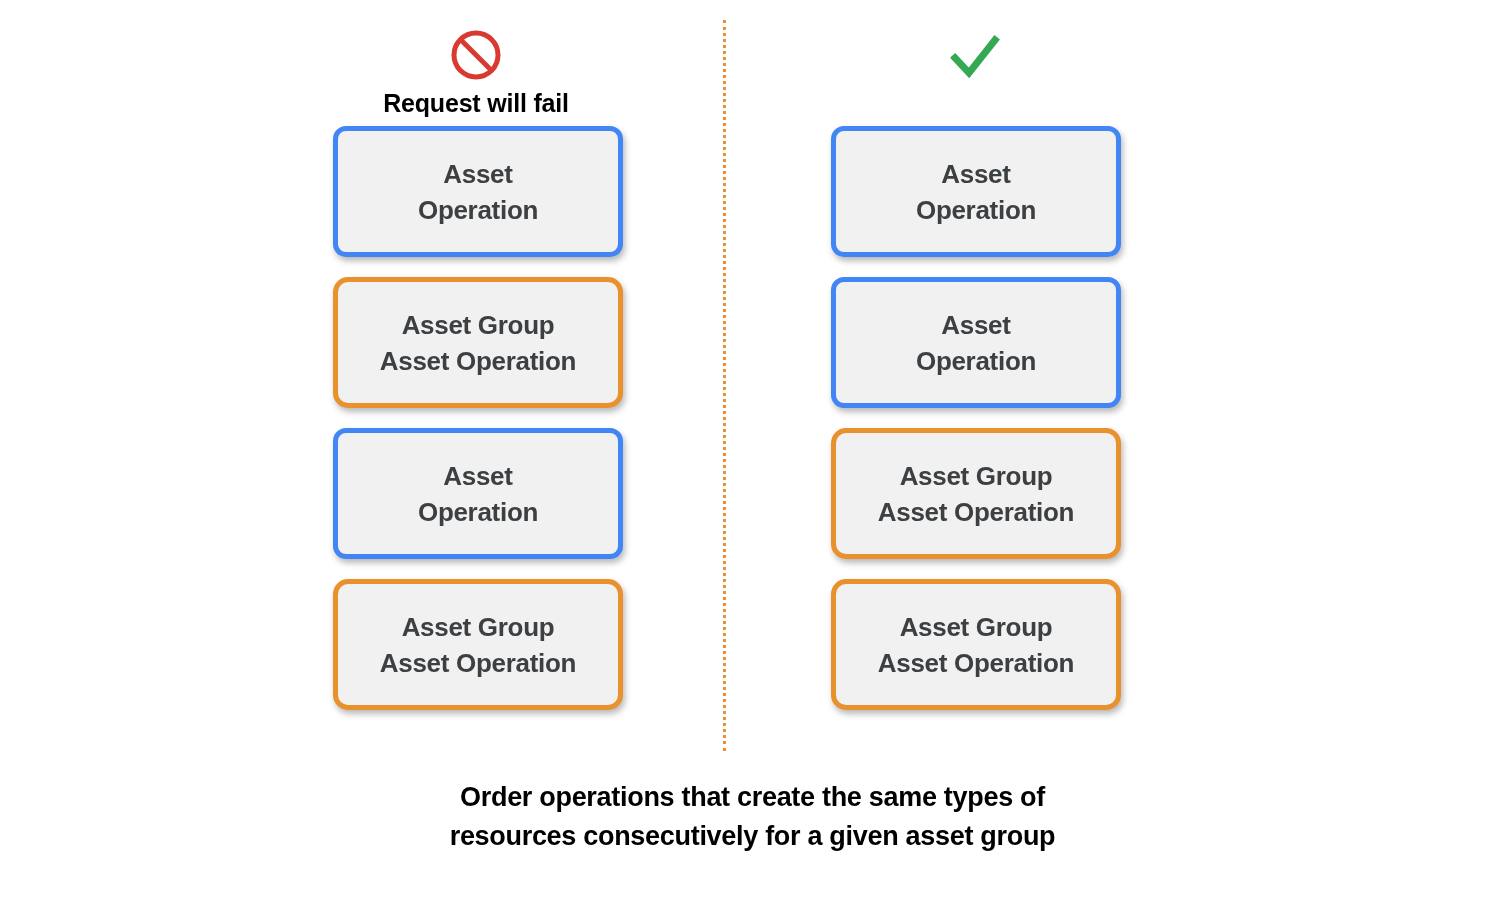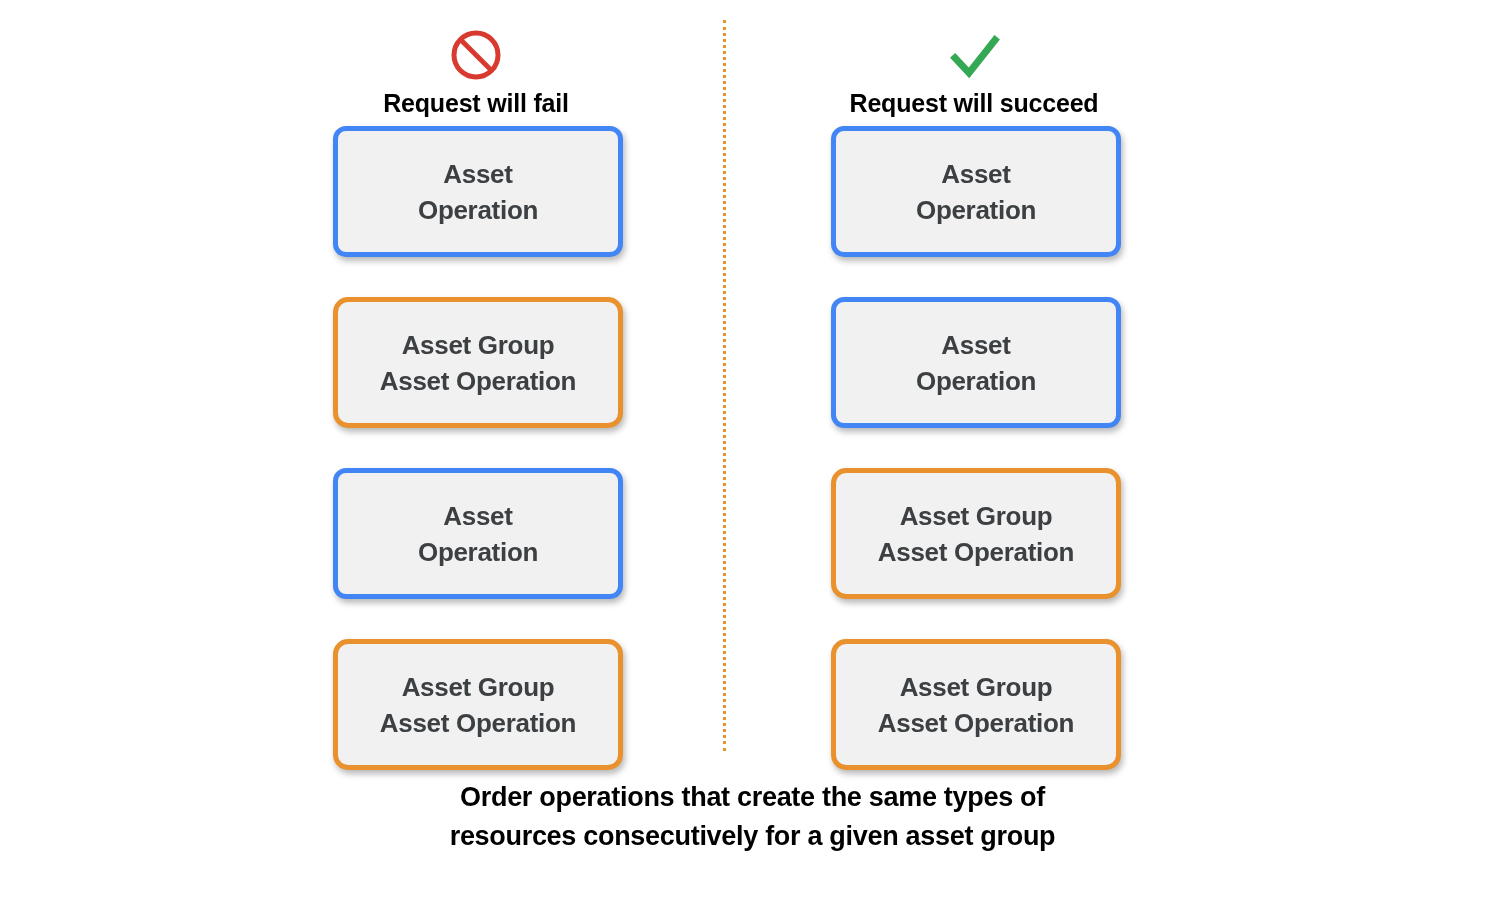--- a/index.html
+++ b/index.html
@@ -70,21 +70,21 @@
   .box-stack {
     position: absolute;
     top: 112px;
     left: 27px;
     width: 290px;
   }
   .flow-box {
     box-sizing: border-box;
     width: 290px;
     height: 131px;
-    margin-bottom: 40px;
+    margin-bottom: 20px;
     background: #f1f1f1;
     border-radius: 13px;
     border: 5px solid #4285f4;
     box-shadow: 2px 4px 6px rgba(0,0,0,0.28);
     display: flex;
     align-items: center;
     justify-content: center;
     text-align: center;
   }
   .flow-box.orange { border-color: #e8912d; border-radius: 15px; }
@@ -147,21 +147,20 @@
 Asset Operation</span>
       </div>
     </div>
   </div>
 
   <div class="column right">
     <div class="col-header">
       <svg class="status-icon" viewBox="0 0 62 58">
         <polyline points="12,32 26,47 52,14" fill="none" stroke="#34a853" stroke-width="7" stroke-linecap="square" stroke-linejoin="miter"></polyline>
       </svg>
-      <span class="col-header-label">Request will succeed</span>
     </div>
 
     <div class="box-stack">
       <div class="flow-box">
         <span class="flow-box-label">Asset
 Operation</span>
       </div>
       <div class="flow-box">
         <span class="flow-box-label">Asset
 Operation</span>

